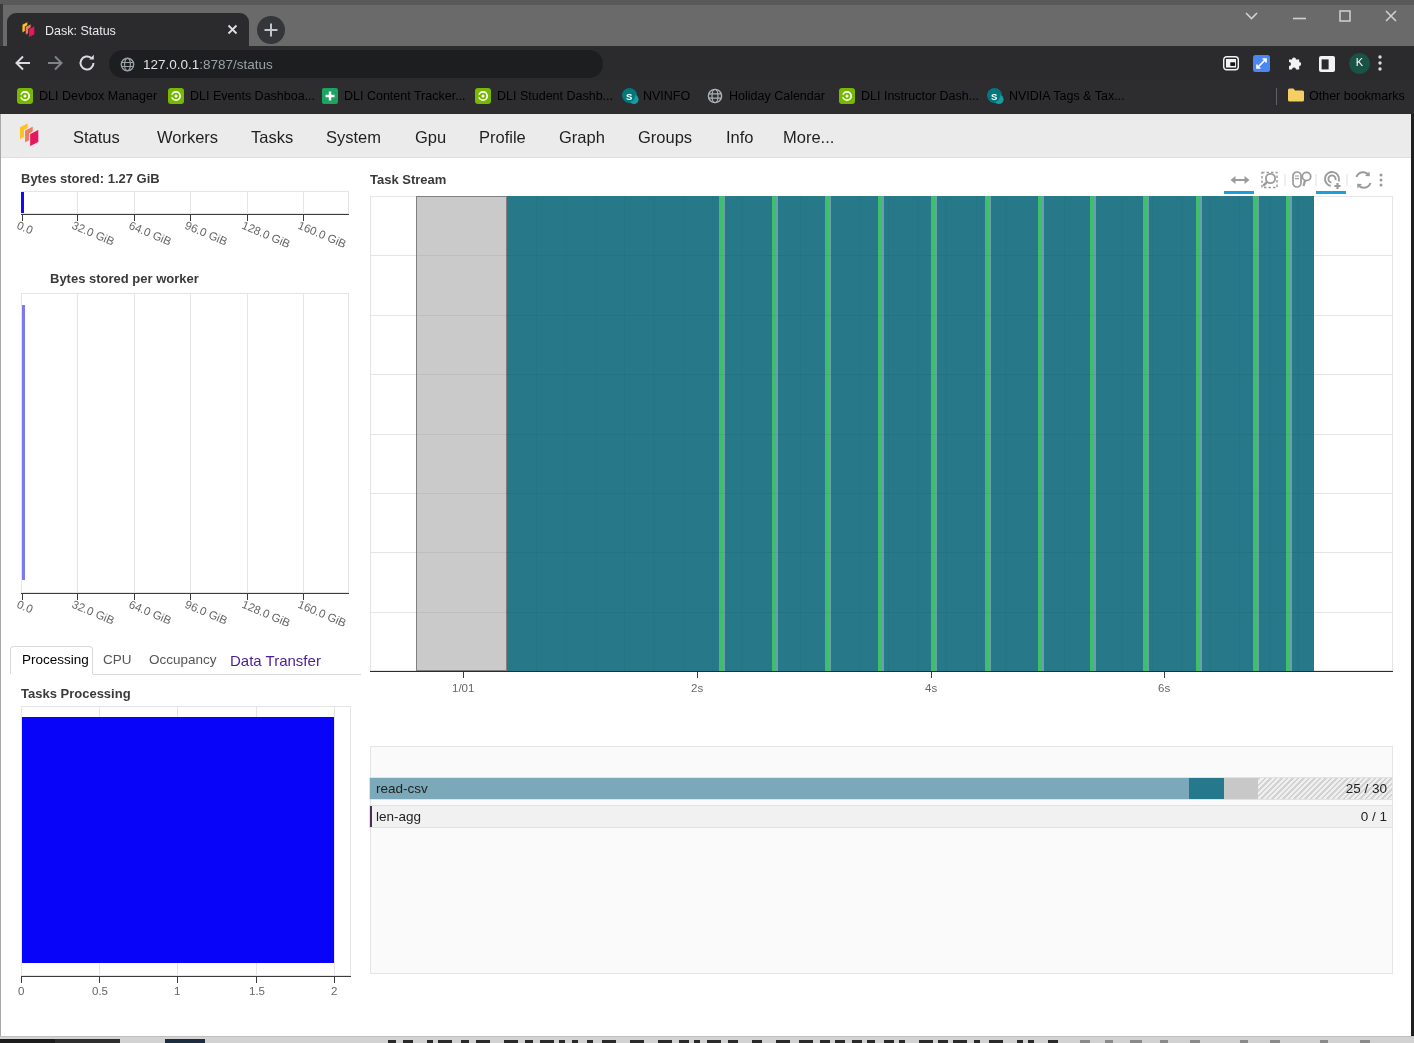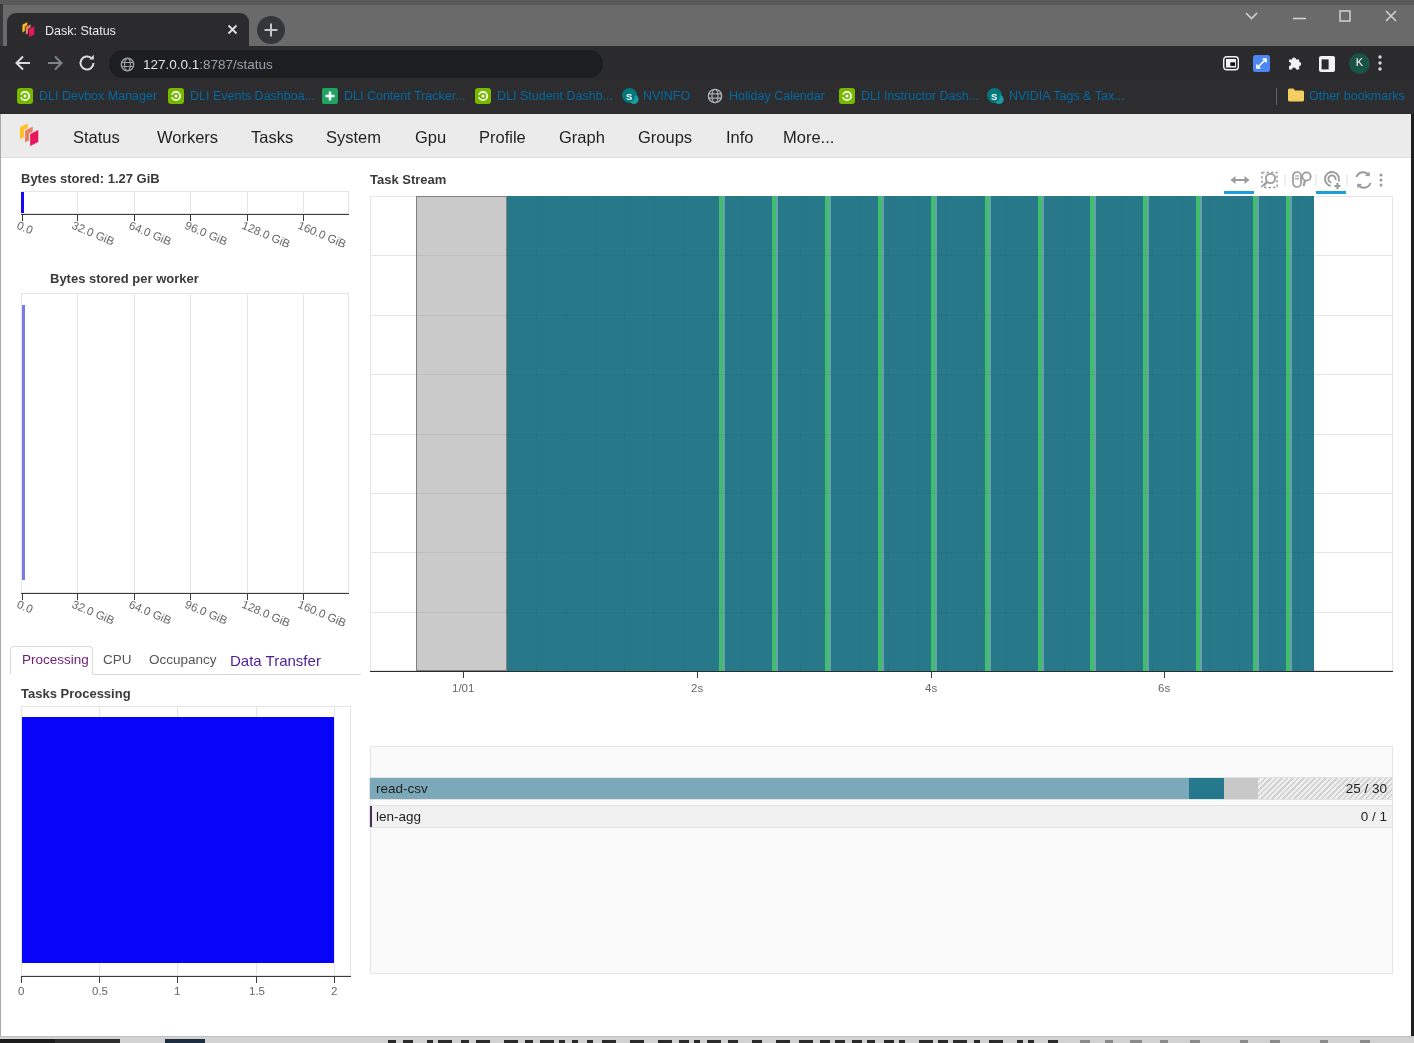--- a/index.html
+++ b/index.html
@@ -11,21 +11,21 @@
   #titlebar { left:0; top:0; width:1414px; height:46px; background:#6a6a6a; }
   #tab { left:7px; top:13px; width:242px; height:33px; background:#2b2b2d;
     border-radius:9px 9px 0 0; }
   #tabtitle { left:45px; top:24px; color:#e8eaed; font-size:12.5px; }
   #newtab { left:257px; top:16px; width:28px; height:28px; border-radius:50%; background:#343639; }
   #toolbar { left:0; top:46px; width:1414px; height:34px; background:#2b2b2d; }
   #pill { left:109px; top:50px; width:494px; height:28px; border-radius:14px; background:#1d1e20; }
   #urltext { left:143px; top:57px; font-size:13.5px; color:#dfe1e5; }
   #urltext .dim { color:#9aa0a6; }
   #bookmarks { left:0; top:80px; width:1414px; height:34px; background:#2d2d30; }
-  .bm { position:absolute; top:88px; height:18px; font-size:12.5px; color:#0369a1; line-height:17px; }
+  .bm { position:absolute; top:88px; height:18px; font-size:12.5px; color:#000000; line-height:17px; }
   
   #navbar { left:0; top:114px; width:1414px; height:44px; background:#ebebeb; }
   .navitem { position:absolute; top:128px; font-size:16.5px; color:#1f1f1f; }
   
   .charttitle { position:absolute; font-weight:bold; color:#3a3a3a; font-size:13px; }
   .plotbox { position:absolute; border:1px solid #e5e5e5; background:#fff; }
   .axisline { position:absolute; background:#3b3b3b; }
   .tick { position:absolute; width:1px; background:#3b3b3b; }
   .gridv { position:absolute; width:1px; background:#e5e5e5; }
   .gridh { position:absolute; height:1px; background:#e5e5e5; }
@@ -237,21 +237,21 @@
   <div class="xlabel rot" style="left:75px;top:598px;">32.0 GiB</div>
   <div class="xlabel rot" style="left:132px;top:598px;">64.0 GiB</div>
   <div class="xlabel rot" style="left:188px;top:598px;">96.0 GiB</div>
   <div class="xlabel rot" style="left:245px;top:598px;">128.0 GiB</div>
   <div class="xlabel rot" style="left:301px;top:598px;">160.0 GiB</div>
 
   <div class="abs" style="left:10px;top:646px;width:83px;height:28px;background:#fff;
       border:1px solid #d9d9d9;border-bottom:none;border-radius:4px 4px 0 0;"></div>
   <div class="abs" style="left:10px;top:673.5px;width:351px;height:1px;background:#d9d9d9;"></div>
   <div class="abs" style="left:10px;top:673.5px;width:83px;height:1px;background:#fff;"></div>
-  <span class="abs" style="left:22px;top:652px;font-size:13.5px;color:#701a75;">Processing</span>
+  <span class="abs" style="left:22px;top:652px;font-size:13.5px;color:#000000;">Processing</span>
   <span class="abs" style="left:103px;top:652px;font-size:13.5px;color:#555;">CPU</span>
   <span class="abs" style="left:149px;top:652px;font-size:13.5px;color:#555;">Occupancy</span>
   <span class="abs" style="left:230px;top:652px;font-size:15px;color:#4c1d95;">Data Transfer</span>
 
   <div class="charttitle" style="left:21px;top:686px;">Tasks Processing</div>
 
   <div class="plotbox" style="left:21px;top:706px;width:330px;height:270px;"></div>
   <div class="gridv" style="left:99px;top:706px;height:270px;"></div>
   <div class="gridv" style="left:177px;top:706px;height:270px;"></div>
   <div class="gridv" style="left:256px;top:706px;height:270px;"></div>

